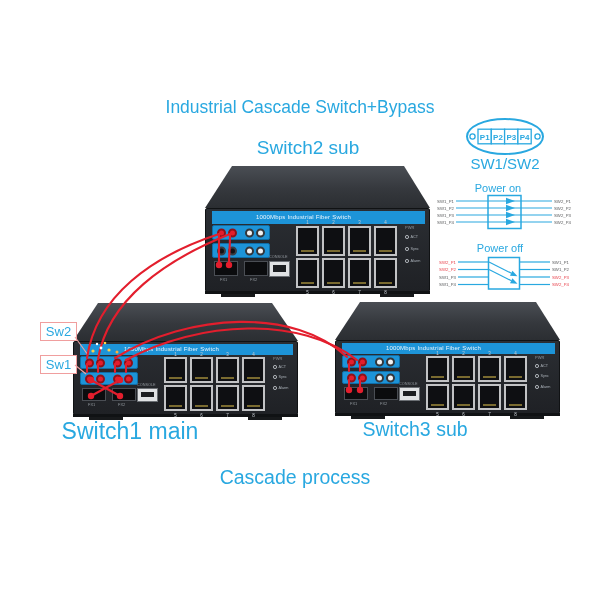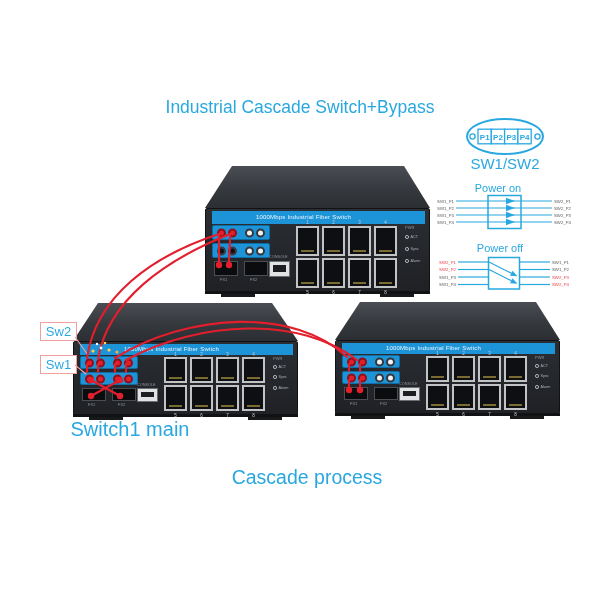--- a/index.html
+++ b/index.html
@@ -2,23 +2,23 @@
 <html style="--accent_blue: #29a8e0; --cable_red: #e31e2d; --banner_blue: #1d94d8; --callout_pink: #f09e9e; --label_dark: #58595b; --label_red: #e8414b;"><head>
 <meta charset="utf-8">
 <style>
   html,body{margin:0;padding:0;background:#fff;}
   .canvas{position:relative;width:600px;height:600px;background:#ffffff;overflow:hidden;
           font-family:"Liberation Sans",sans-serif;}
   .lbl{position:absolute;color:var(--accent_blue);white-space:nowrap;}
   .title{left:300px;top:97px;transform:translateX(-50%);font-size:17.5px;}
   .sub2{left:308px;top:137px;transform:translateX(-50%);font-size:19px;}
   .duplex{left:32px;top:196px;font-size:12px;font-weight:bold;}
-  .sub1{left:130px;top:418px;transform:translateX(-50%);font-size:20px;}
+  .sub1{left:130px;top:418px;transform:translateX(-50%);font-size:23px;}
   .sub3{left:415px;top:418px;transform:translateX(-50%);font-size:19.5px;}
-  .cascade{left:307px;top:466px;transform:translateX(-50%);font-size:19.5px;}
+  .cascade{left:295px;top:466px;transform:translateX(-50%);font-size:19.5px;}
   .callout{position:absolute;border:1.2px solid var(--callout_pink);color:var(--accent_blue);
            font-size:13px;width:35px;height:17px;display:flex;align-items:center;justify-content:center;
            background:#fff;z-index:5;}
   .callout-sw2{left:40px;top:322px;}
   .callout-sw1{left:40px;top:355px;}
   
   .sw-topface{position:absolute;background:linear-gradient(180deg,#4a4e54 0%,#35383d 55%,#2b2e32 100%);}
   .sw-face{position:absolute;background:linear-gradient(180deg,#2b2e33,#1f2125);
            border:1px solid #101214;border-radius:2px;box-sizing:border-box;z-index:2;}
   .sw-lip{position:absolute;background:#101214;z-index:2;}
@@ -42,21 +42,23 @@
   .leddot{width:3.5px;height:3.5px;border-radius:50%;border:.8px solid #c6cbd0;background:#2a2d31;box-sizing:border-box;}
   .overlay{position:absolute;left:0;top:0;z-index:6;pointer-events:none;}
   .overlay text{font-family:"Liberation Sans",sans-serif;}
 </style>
 </head>
 <body>
 
 <div class="canvas">
 
   <div class="lbl title">Industrial Cascade Switch+Bypass</div>
+  <div class="lbl sub2">Switch2 sub</div>
   <div class="lbl sub1">Switch1 main</div>
+  <div class="lbl sub3">Switch3 sub</div>
   <div class="lbl cascade">Cascade process</div>
 
   <div class="callout callout-sw2">
     <span>Sw2</span>
   </div>
   <div class="callout callout-sw1">
     <span>Sw1</span>
   </div>
 
   <div id="devices">

